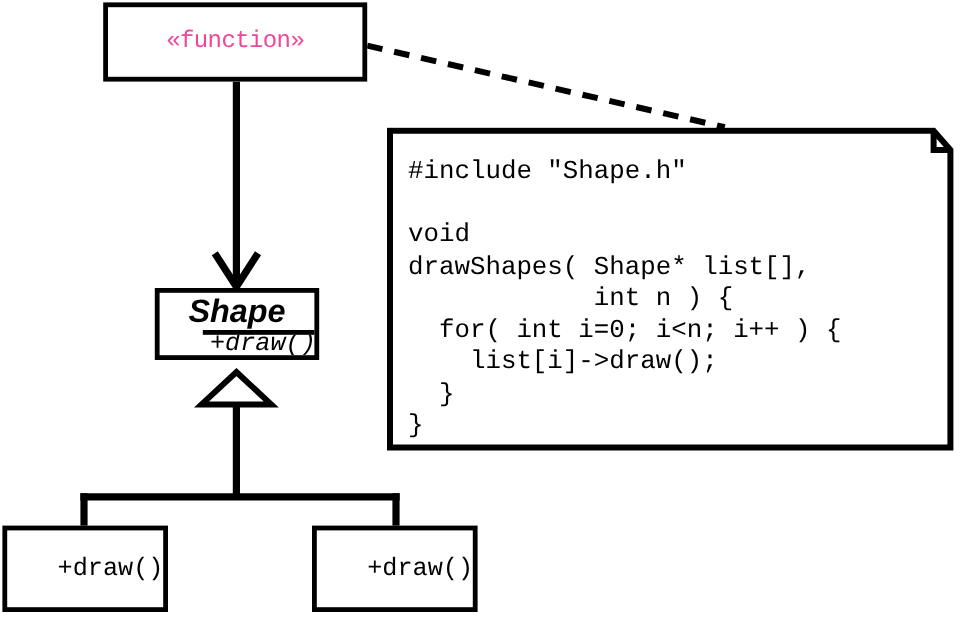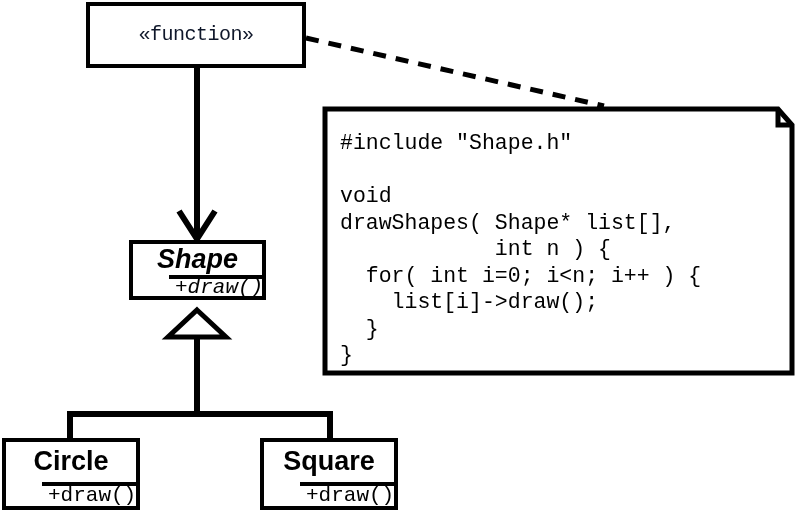--- a/index.html
+++ b/index.html
@@ -45,21 +45,21 @@
   .uml-ops {
     justify-content: flex-start;
     padding-left: 6px;
     margin-left: 36px;
   }
 
   .stereotype {
     font-family: "Liberation Mono", "DejaVu Sans Mono", monospace;
     font-size: 20px;
     line-height: 1;
-    color: #0f172a;
+    color: #ec4899;
     letter-spacing: -0.5px;
   }
   .class-name {
     font-family: "Liberation Sans", sans-serif;
     font-weight: bold;
     font-size: 27px;
     line-height: 1;
     color: #000000;
   }
   .class-name.abstract {
@@ -179,32 +179,26 @@
   <div class="uml-box" id="box-shape">
     <div class="uml-compartment name-comp">
       <span class="class-name abstract">Shape</span>
     </div>
     <div class="uml-compartment uml-ops ops-comp">
       <span class="op-text abstract">+draw()</span>
     </div>
   </div>
 
   <div class="uml-box" id="box-circle">
-    <div class="uml-compartment name-comp">
-      <span class="class-name">Circle</span>
-    </div>
     <div class="uml-compartment uml-ops ops-comp">
       <span class="op-text">+draw()</span>
     </div>
   </div>
 
   <div class="uml-box" id="box-square">
-    <div class="uml-compartment name-comp">
-      <span class="class-name">Square</span>
-    </div>
     <div class="uml-compartment uml-ops ops-comp">
       <span class="op-text">+draw()</span>
     </div>
   </div>
 
   <div id="note-code">
     <svg class="note-shape" viewBox="0 0 473 270" xmlns="http://www.w3.org/2000/svg">
       <path d="M 3 3 L 456 3 L 470 19 L 470 267 L 3 267 Z" fill="#ffffff" stroke="#000000" stroke-width="5" stroke-linejoin="miter"></path>
       <path d="M 456 3 L 456 19 L 470 19" fill="none" stroke="#000000" stroke-width="5" stroke-linejoin="miter"></path>
     </svg>

